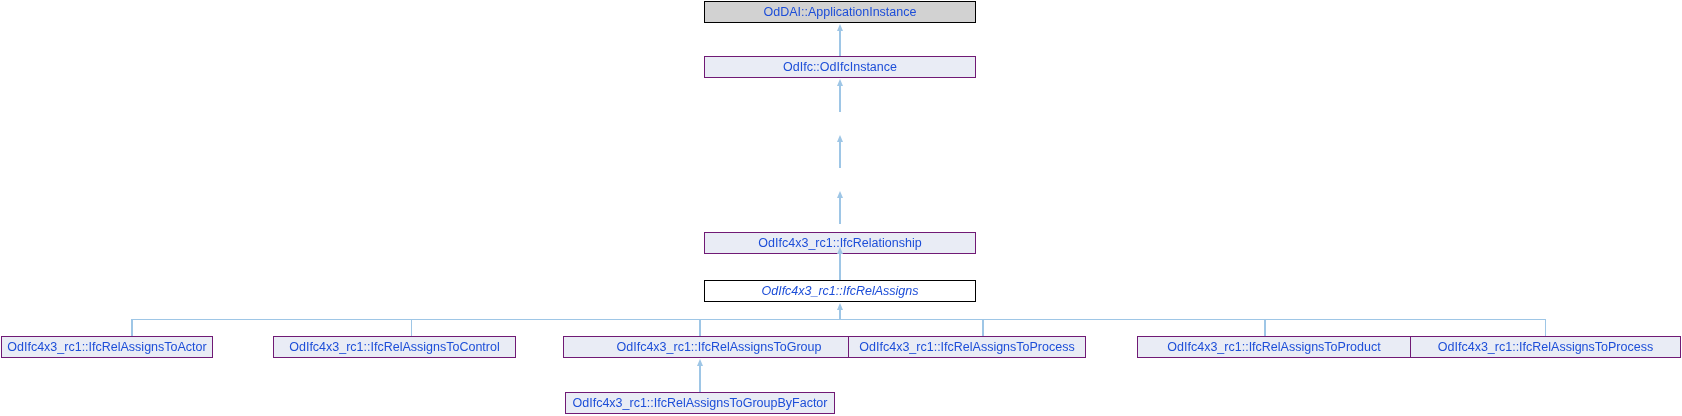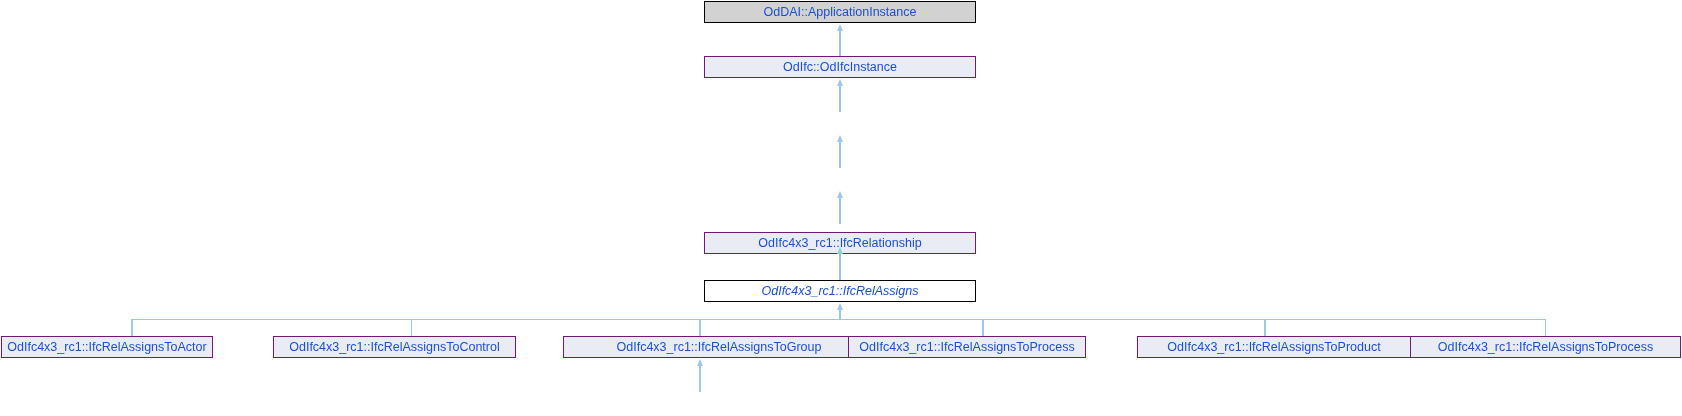--- a/index.html
+++ b/index.html
@@ -53,20 +53,21 @@
   <div class="node" style="left:704px;top:56px;width:272px">OdIfc::OdIfcInstance</div>
   <div class="node" style="left:704px;top:232px;width:272px">OdIfc4x3_rc1::IfcRelationship</div>
   <div class="node focus" style="left:704px;top:280px;width:272px">OdIfc4x3_rc1::IfcRelAssigns</div>
 
   <div class="node" style="left:1px;top:336px;width:212px">OdIfc4x3_rc1::IfcRelAssignsToActor</div>
   <div class="node" style="left:273px;top:336px;width:243px">OdIfc4x3_rc1::IfcRelAssignsToControl</div>
   <div class="node" style="left:563px;top:336px;width:312px">OdIfc4x3_rc1::IfcRelAssignsToGroup</div>
   <div class="node" style="left:848px;top:336px;width:238px">OdIfc4x3_rc1::IfcRelAssignsToProcess</div>
   <div class="node" style="left:1137px;top:336px;width:274px">OdIfc4x3_rc1::IfcRelAssignsToProduct</div>
   <div class="node" style="left:1410px;top:336px;width:271px">OdIfc4x3_rc1::IfcRelAssignsToProcess</div>
+  <div class="node" style="left:565px;top:392px;width:270px">OdIfc4x3_rc1::IfcRelAssignsToGroupByFactor</div>
 
   <div class="arrowhead" style="left:836.5px;top:24px"></div>
   <div class="vline" style="left:839.2px;top:31px;height:25px"></div>
 
   <div class="arrowhead" style="left:836.5px;top:79px"></div>
   <div class="vline" style="left:839.2px;top:86px;height:26px"></div>
 
   <div class="arrowhead" style="left:836.5px;top:135px"></div>
   <div class="vline" style="left:839.2px;top:142px;height:26px"></div>
 

